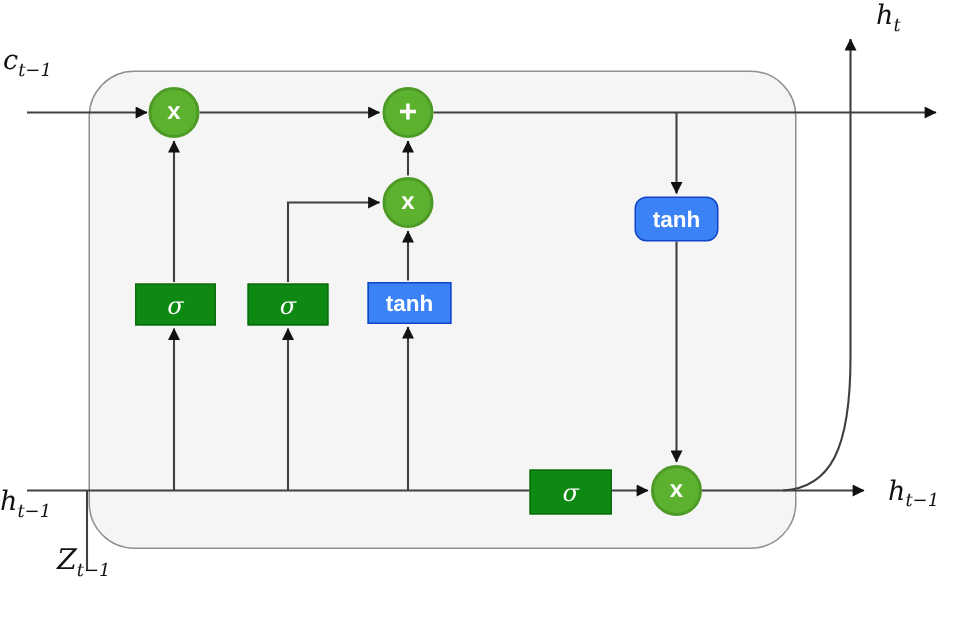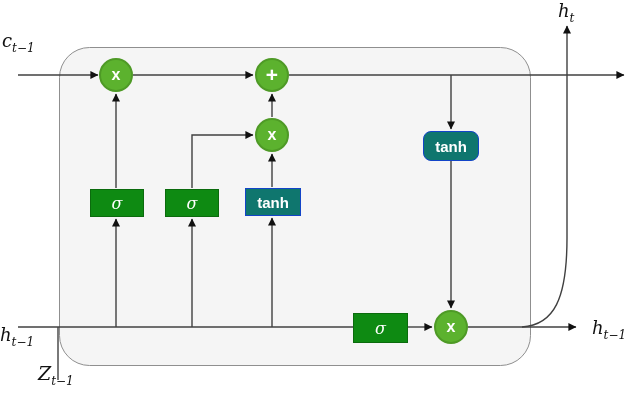--- a/index.html
+++ b/index.html
@@ -22,21 +22,21 @@
   
   .gate{
     position:absolute;box-sizing:border-box;display:flex;align-items:center;justify-content:center;
     color:#ffffff;z-index:3;
   }
   .gate.green{
     background:#0e8a12;border:1px solid #0b6b0d;
     font-family:"DejaVu Serif",serif;font-style:italic;font-size:16px;
   }
   .gate.blue{
-    background:#0f766e;border:1px solid #1244c8;
+    background:#3b82f6;border:1px solid #1244c8;
     font-family:"Liberation Sans",sans-serif;font-weight:bold;font-size:15px;
   }
   .gate.rounded{border-radius:8px;}
 
   
   .mlabel{
     position:absolute;font-family:"DejaVu Serif",serif;font-style:italic;
     font-size:18px;color:#111111;z-index:4;white-space:nowrap;line-height:1;
   }
   .mlabel sub{font-size:12px;font-style:italic;line-height:1;}
@@ -106,21 +106,21 @@
 
   <div class="gate green" style="left:90px;top:189px;width:54px;height:28px;">σ</div>
   <div class="gate green" style="left:165px;top:189px;width:54px;height:28px;">σ</div>
   <div class="gate blue" style="left:245px;top:188px;width:56px;height:28px;">tanh</div>
   <div class="gate blue rounded" style="left:423px;top:131px;width:56px;height:30px;">tanh</div>
   <div class="gate green" style="left:353px;top:313px;width:55px;height:30px;">σ</div>
 
   <span class="mlabel" style="left:2px;top:32px;">
     <span>c</span><sub>t−1</sub>
   </span>
-  <span class="mlabel" style="left:558px;top:2px;">
+  <span class="mlabel" style="left:584px;top:2px;">
     <span>h</span><sub>t</sub>
   </span>
   <span class="mlabel" style="left:0px;top:326px;">
     <span>h</span><sub>t−1</sub>
   </span>
   <span class="mlabel" style="left:592px;top:319px;">
     <span>h</span><sub>t−1</sub>
   </span>
   <span class="mlabel" style="left:38px;top:364px;font-size:19px;">
     <span>Z</span><sub>t−1</sub>

